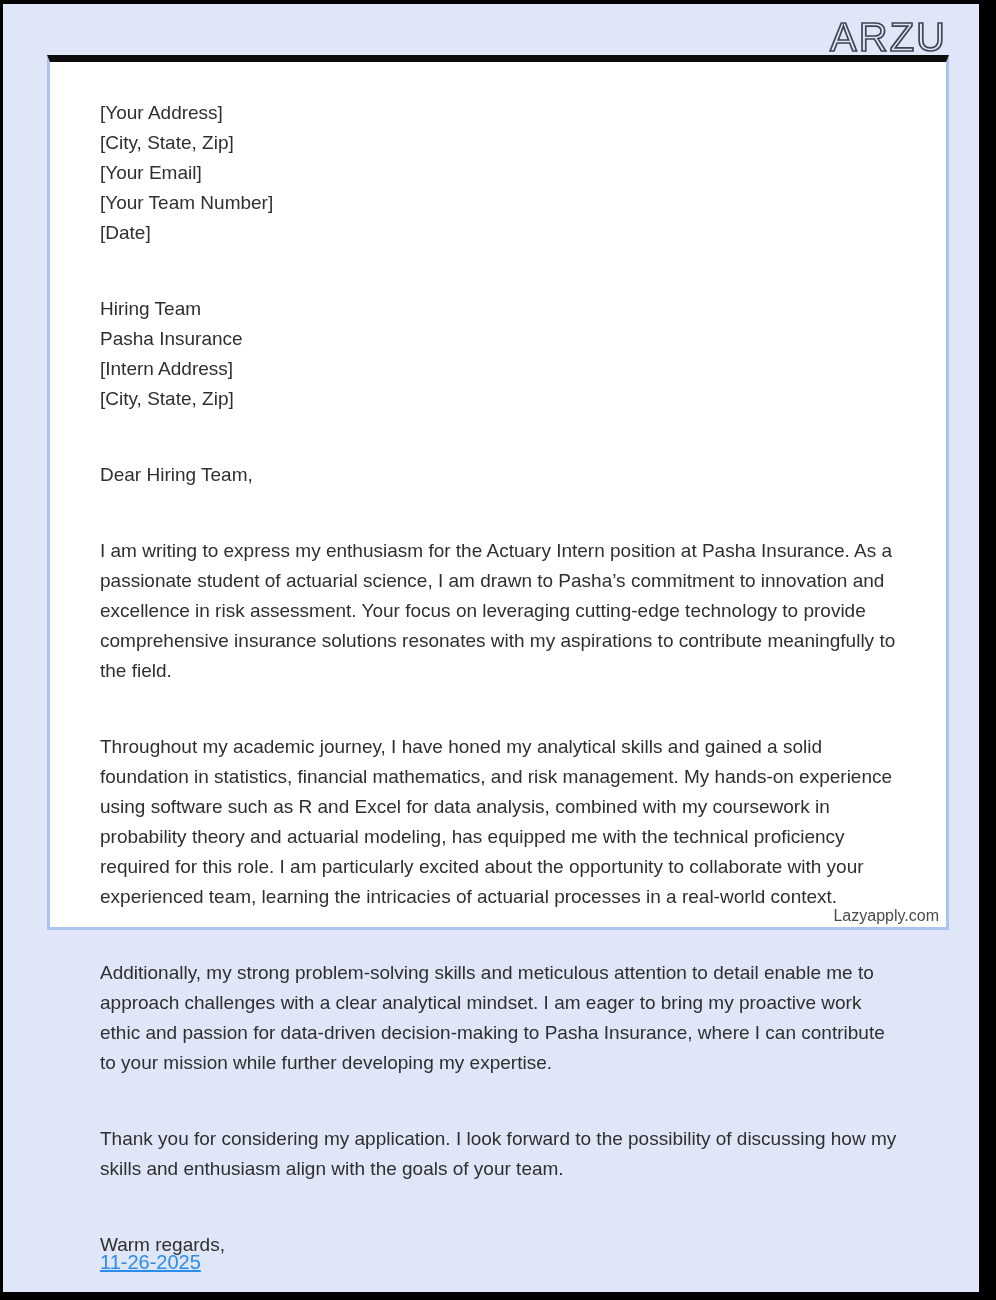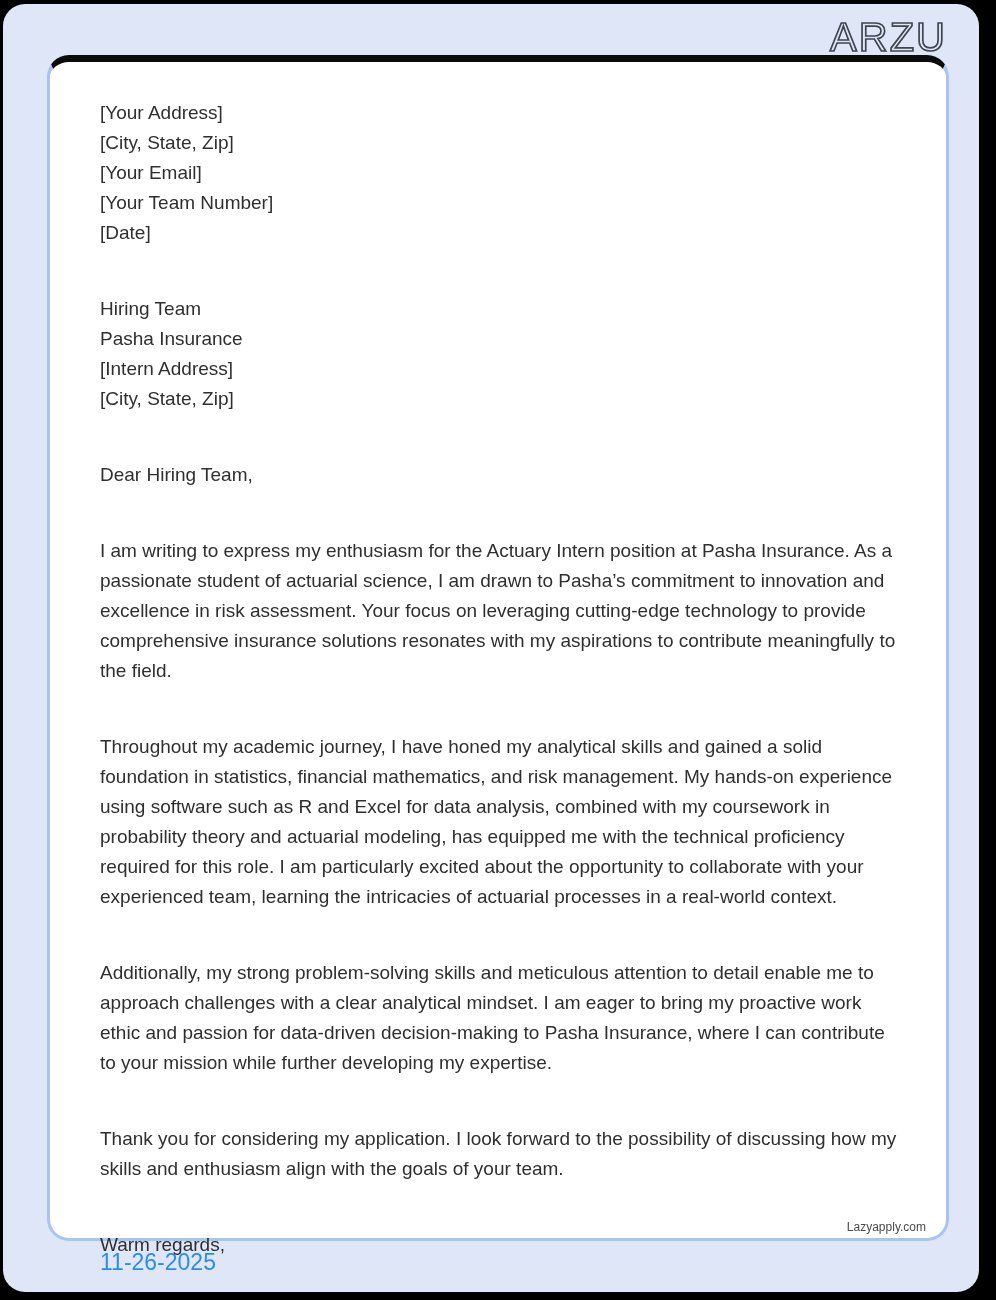--- a/index.html
+++ b/index.html
@@ -6,21 +6,21 @@
     --background:#dfe6f8;
     --frame:#000000;
     --document_border:#abc3ef;
     --header_rule:#0b0b0b;
     --text:#2f2f2f;
     --date_accent:#2b8de9;
     --watermark_text:#4a4a4a;
     --logo_outline:#40454f;
     --document_bg:#ffffff;
   }
-  *{box-sizing:border-box;border-radius:22px;}
+  *{box-sizing:border-box;}
   html,body{margin:0;padding:0;}
   body{
     width:996px;height:1300px;
     font-family:"Liberation Sans",sans-serif;
     background:var(--frame);
     position:relative;
     overflow:hidden;
   }
   .page{
     position:absolute;
@@ -38,49 +38,50 @@
     font-size:40px;
     font-weight:400;
     letter-spacing:2px;
     color:rgba(223,230,248,0.05);
     -webkit-text-stroke:1.7px var(--logo_outline);
     line-height:1;
   }
   .doc{
     position:absolute;
     left:44px;top:51px;
-    width:902px;height:1186px;
+    width:902px;height:875px;
     background:var(--document_bg);
     border-top:7px solid var(--header_rule);
     border-left:3px solid var(--document_border);
     border-right:3px solid var(--document_border);
     border-bottom:3px solid var(--document_border);
     padding:36px 46px 0 50px;
     color:var(--text);
     font-size:19px;
     line-height:30px;
   }
   .block{margin:0;}
   .block + .block{margin-top:46px;}
   .line{line-height:30px;}
   p.para{margin:0;line-height:30px;max-width:800px;}
   .watermark{
     position:absolute;
-    right:20px;bottom:1px;
-    font-size:12px;
+    right:7px;bottom:1px;
+    font-size:16px;
     color:var(--watermark_text);
     line-height:20px;
     text-decoration:none;
   }
   .date-stamp{
     position:absolute;
     left:97px;top:1244px;
-    font-size:23px;
+    font-size:20px;
     color:var(--date_accent);
     line-height:28px;
+    text-decoration:underline;
   }
 </style>
 </head>
 <body>
 
 <div class="page">
 
   <div class="header">
     <div class="logo">ARZU</div>
   </div>

